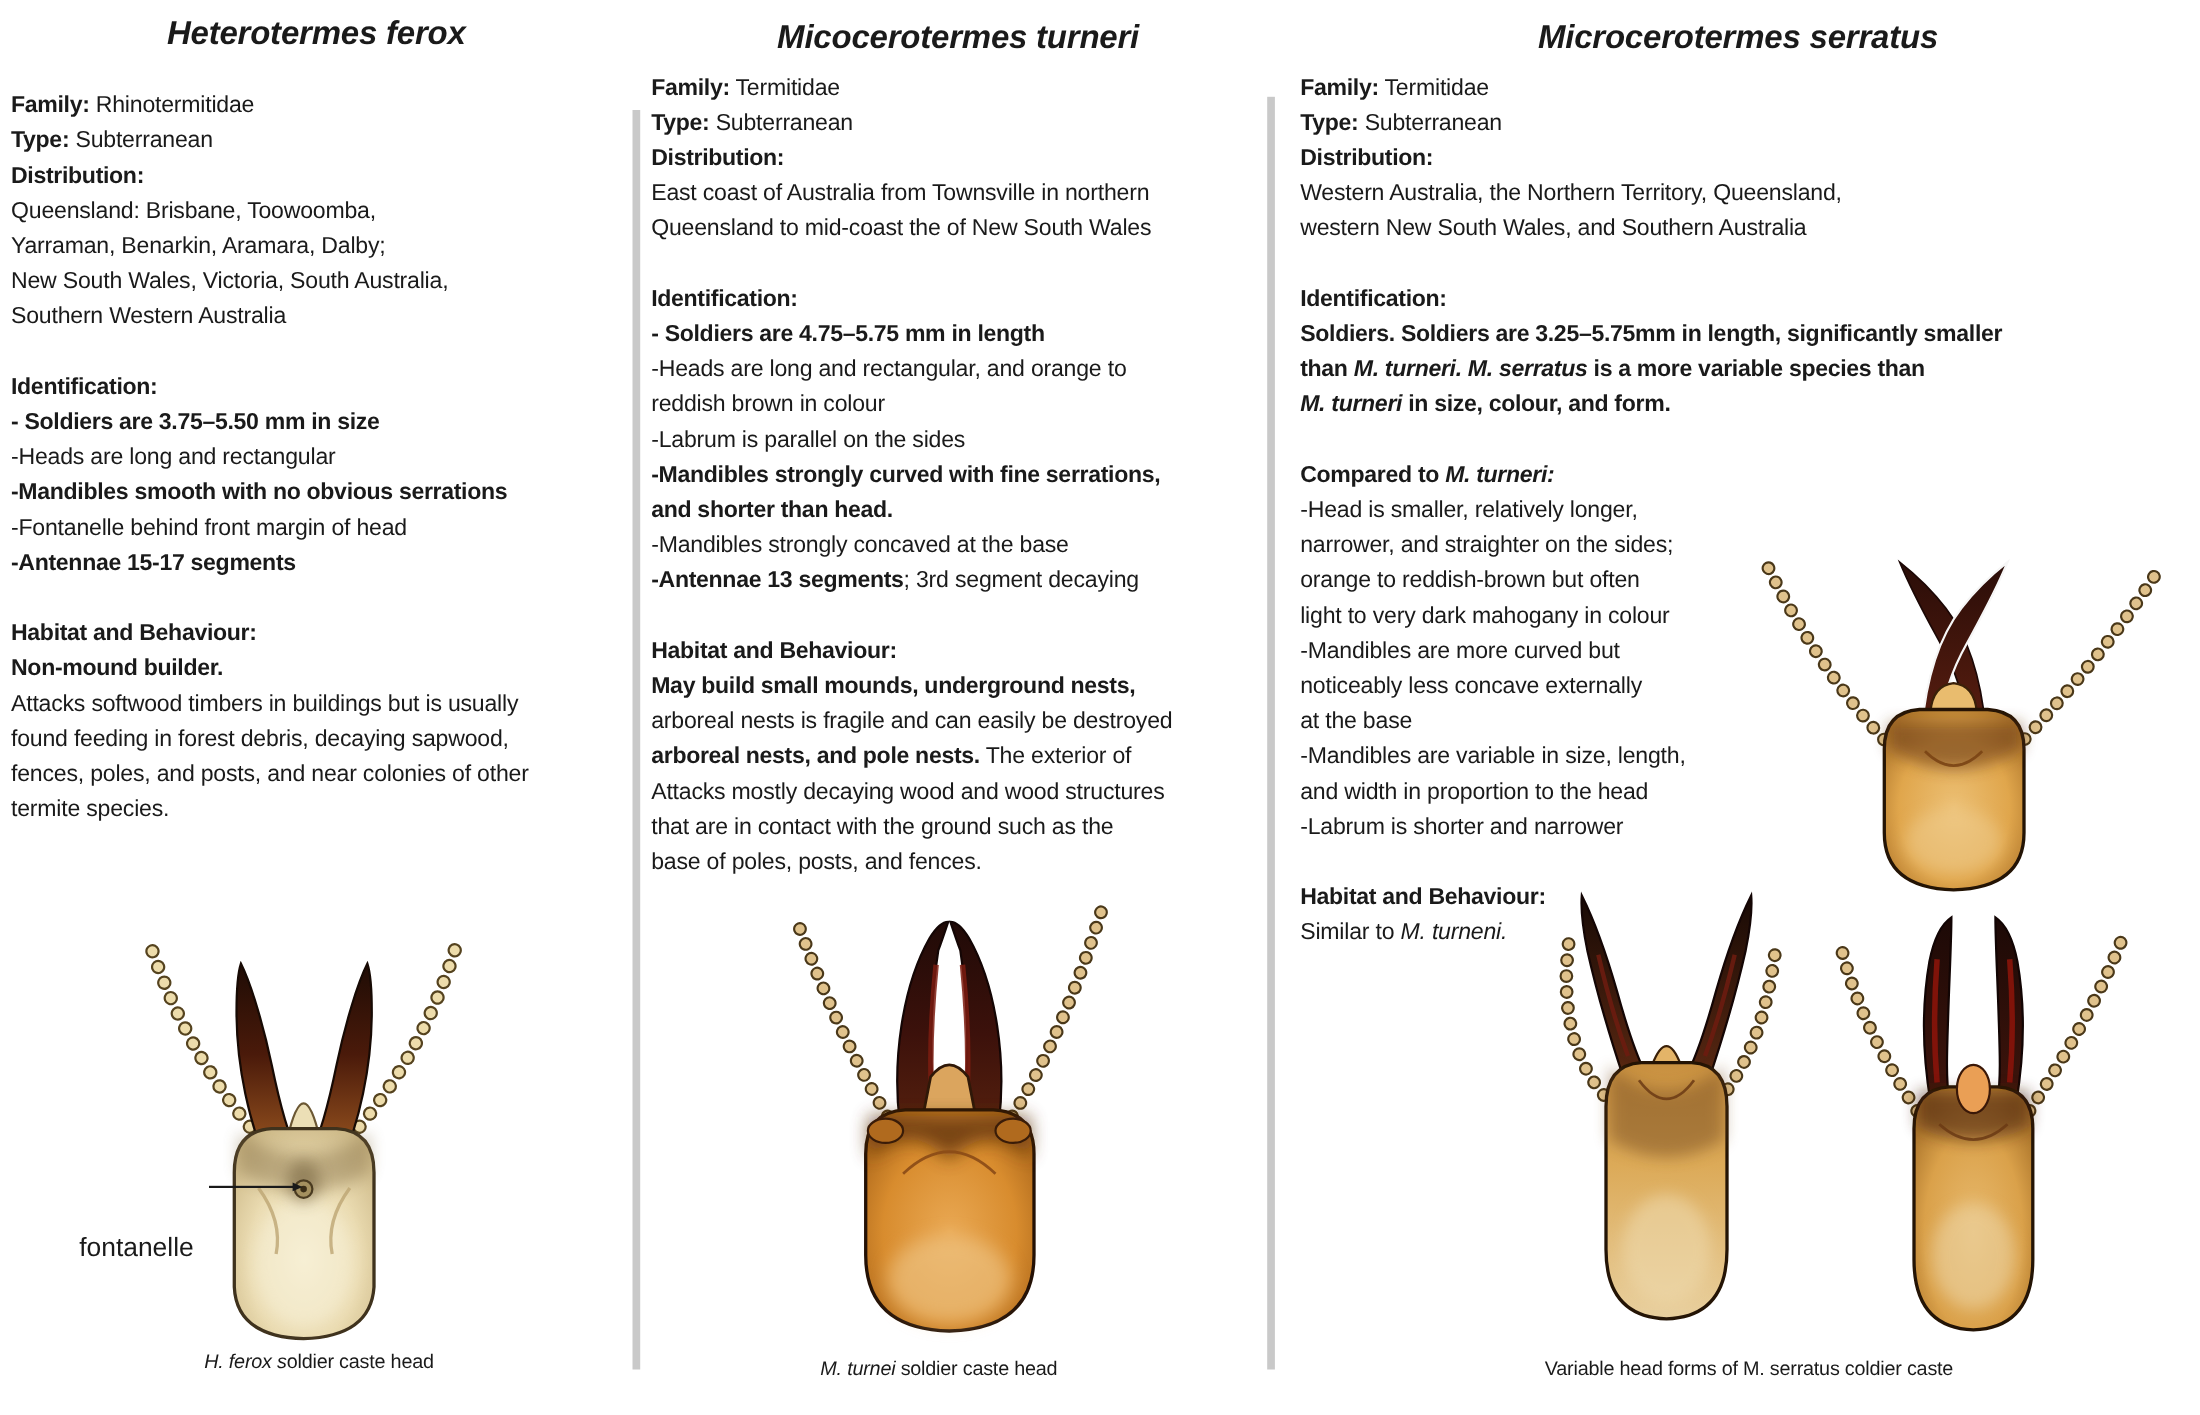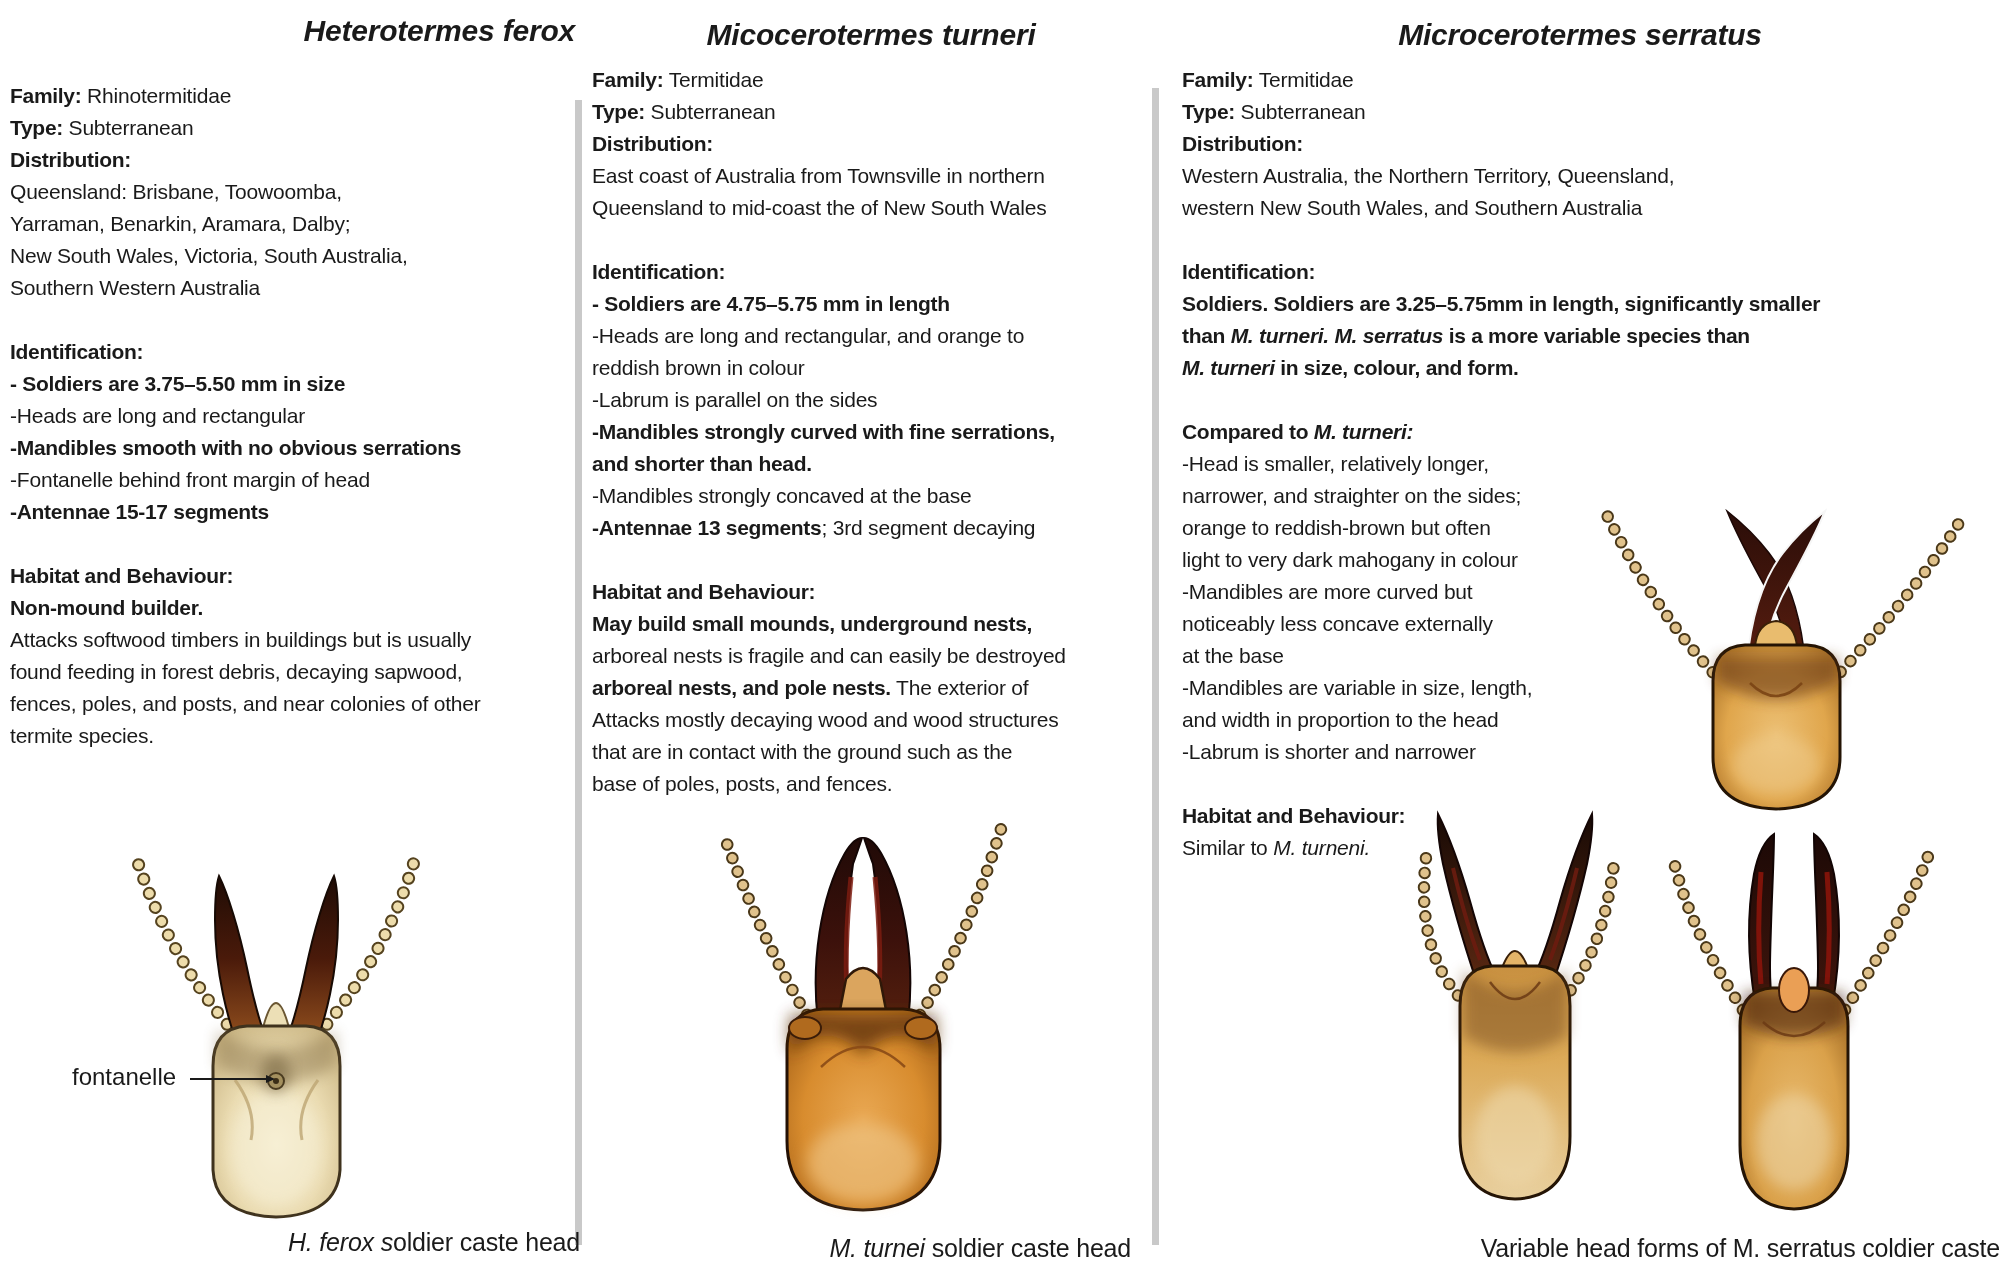--- a/index.html
+++ b/index.html
@@ -5,36 +5,36 @@
   html,body{margin:0;padding:0;background:#ffffff;}
   #page{position:relative;width:2000px;height:1286px;background:#ffffff;overflow:hidden;
         font-family:"Liberation Sans",sans-serif;color:#1a1a1a;}
   .title{position:absolute;font-size:30px;font-weight:bold;font-style:italic;text-align:center;letter-spacing:-0.2px;}
   .coltext{position:absolute;font-size:21px;line-height:32px;letter-spacing:-0.2px;}
   .block{margin:0 0 32px 0;}
   .line{white-space:nowrap;}
   .b{font-weight:bold;letter-spacing:-0.3px;}
   .i{font-style:italic;}
   .divider{position:absolute;width:7px;background:#c9c9c9;}
-  .caption{position:absolute;font-size:25px;text-align:right;letter-spacing:-0.2px;}
+  .caption{position:absolute;font-size:18px;text-align:center;letter-spacing:-0.2px;}
   .illus{position:absolute;}
   .ptr-label{position:absolute;font-size:24px;}
   .ptr-line{position:absolute;height:2px;background:#1a1a1a;}
   .ptr-arrow{position:absolute;width:0;height:0;border-top:4px solid transparent;
              border-bottom:4px solid transparent;border-left:9px solid #1a1a1a;}
 </style>
 </head>
 <body>
 
 <div id="page">
 
   <div class="divider" style="left:575px;top:100px;height:1145px;"></div>
   <div class="divider" style="left:1152px;top:88px;height:1157px;"></div>
 
-  <div class="title" style="left:0px;top:14px;width:575px;text-align:right;">Heterotermes ferox</div>
+  <div class="title" style="left:0px;top:14px;width:575px;">Heterotermes ferox</div>
   <div class="title" style="left:590px;top:18px;width:562px;">Micocerotermes turneri</div>
   <div class="title" style="left:1180px;top:18px;width:800px;">Microcerotermes serratus</div>
 
   <div class="coltext" style="left:10px;top:80px;width:565px;">
       <div class="block">
         <div class="line"><span class="b ">Family:</span><span class=""> Rhinotermitidae</span></div>
         <div class="line"><span class="b ">Type:</span><span class=""> Subterranean</span></div>
         <div class="line"><span class="b ">Distribution:</span></div>
         <div class="line"><span class="">Queensland: Brisbane, Toowoomba,</span></div>
         <div class="line"><span class="">Yarraman, Benarkin, Aramara, Dalby;</span></div>
@@ -150,21 +150,21 @@
     <path d="M225,240 C241,204 253,152 253,102 C253,80 252,67 249,58 C240,76 229,112 221,150 C214,184 207,212 197,232 C207,242 218,243 225,240 Z" fill="url(#gAmand)" stroke="#170a04" stroke-width="2"></path>
     <path d="M128,352 L128,248 Q128,210 162,208 L221,208 Q255,210 255,248 L255,352 Q252,397 191,399 Q130,397 128,352 Z" fill="url(#gAhead)" stroke="#3f321d" stroke-width="3"></path>
     <path d="M132,212 Q191,252 251,212 L251,248 Q191,284 132,248 Z" fill="#8a744c" opacity="0.45" filter="url(#blurA)"></path>
     <ellipse cx="191" cy="330" rx="46" ry="58" fill="#f7f0d6" opacity="0.55" filter="url(#blurA)"></ellipse>
     <ellipse cx="191" cy="256" rx="15" ry="19" fill="#6b5836" opacity="0.5" filter="url(#blurA)"></ellipse>
     <path d="M150,262 Q172,292 166,322 M233,262 Q211,292 217,322" fill="none" stroke="#bda573" stroke-width="3" opacity="0.8"></path>
     <circle cx="191" cy="263" r="8" fill="#a4905f" stroke="#4a3b20" stroke-width="2"></circle>
     <circle cx="191" cy="263" r="3" fill="#3a2d16"></circle>
   </svg>
 
-  <div class="ptr-label" style="left:72px;top:1063px;text-align:center;">fontanelle</div>
+  <div class="ptr-label" style="left:72px;top:1121px;text-align:center;">fontanelle</div>
   <div class="ptr-line" style="left:190px;top:1078px;width:78px;"></div>
   <div class="ptr-arrow" style="left:266px;top:1075px;"></div>
 
   <svg class="illus" style="left:615px;top:815px;" width="450" height="425" viewBox="0 0 450 425">
     <defs>
       <radialGradient id="gBhead" cx="50%" cy="55%" r="72%">
         <stop offset="0%" stop-color="#e9a853"></stop>
           <stop offset="55%" stop-color="#d88c2e"></stop>
           <stop offset="100%" stop-color="#9c5a14"></stop>
       </radialGradient>

